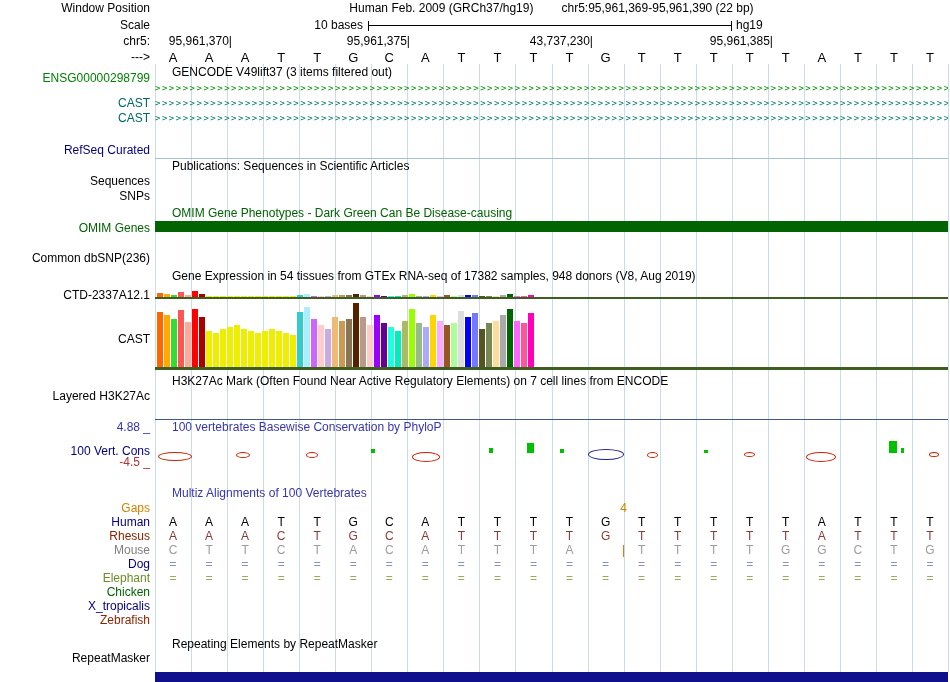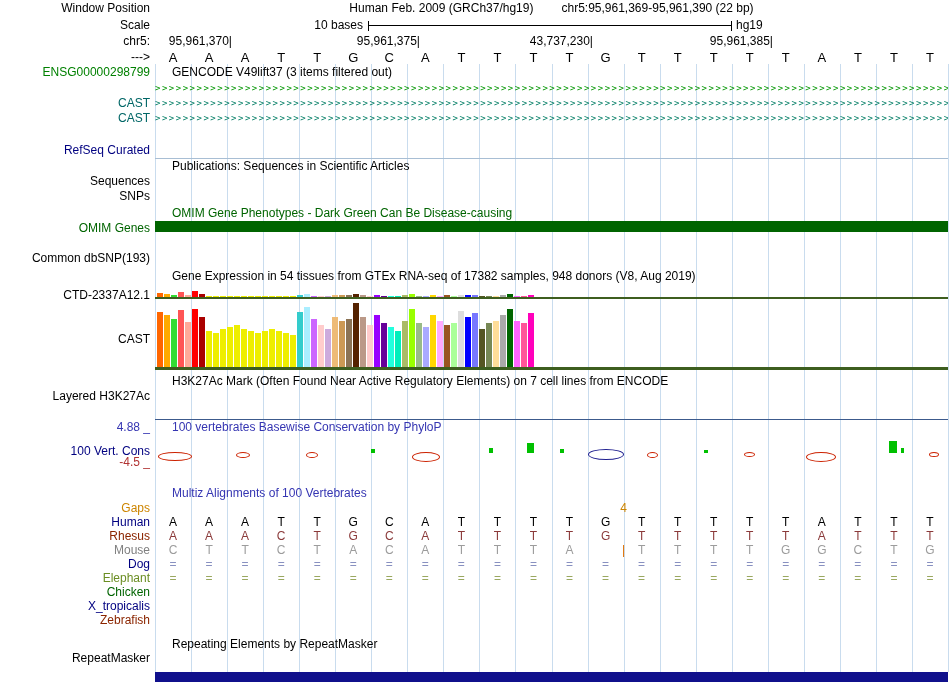--- a/index.html
+++ b/index.html
@@ -71,21 +71,21 @@
   </div>
 
   <div class="lbl" style="top:19px">Scale</div>
   <div class="scale-text">10 bases</div>
   <div class="scale-line"></div>
   <div class="asm">hg19</div>
 
   <div class="lbl" style="top:35px">chr5:</div>
   <div class="layer" id="coords">
       <div class="coord" style="left: 144px;">95,961,370|</div>
-      <div class="coord" style="left: 332px;">95,961,375|</div>
+      <div class="coord" style="left: 322px;">95,961,375|</div>
       <div class="coord" style="left: 505px;">43,737,230|</div>
       <div class="coord" style="left: 685px;">95,961,385|</div>
     </div>
 
   <div class="lbl" style="top:51px">---&gt;</div>
   <div class="layer" id="bases">
       <div class="base" style="left: 165.023px;">A</div>
       <div class="base" style="left: 201.068px;">A</div>
       <div class="base" style="left: 237.114px;">A</div>
       <div class="base" style="left: 273.159px;">T</div>
@@ -103,39 +103,39 @@
       <div class="base" style="left: 705.705px;">T</div>
       <div class="base" style="left: 741.75px;">T</div>
       <div class="base" style="left: 777.795px;">T</div>
       <div class="base" style="left: 813.841px;">A</div>
       <div class="base" style="left: 849.886px;">T</div>
       <div class="base" style="left: 885.932px;">T</div>
       <div class="base" style="left: 921.977px;">T</div>
     </div>
 
   <div class="title" style="top:66px">GENCODE V49lift37 (3 items filtered out)</div>
-  <div class="lbl" style="top: 66px; color: rgb(0, 128, 0);">ENSG00000298799</div>
+  <div class="lbl" style="top: 72px; color: rgb(0, 128, 0);">ENSG00000298799</div>
   <div class="gline" style="top: 82px; color: rgb(0, 150, 0);">&gt;&gt;&gt;&gt;&gt;&gt;&gt;&gt;&gt;&gt;&gt;&gt;&gt;&gt;&gt;&gt;&gt;&gt;&gt;&gt;&gt;&gt;&gt;&gt;&gt;&gt;&gt;&gt;&gt;&gt;&gt;&gt;&gt;&gt;&gt;&gt;&gt;&gt;&gt;&gt;&gt;&gt;&gt;&gt;&gt;&gt;&gt;&gt;&gt;&gt;&gt;&gt;&gt;&gt;&gt;&gt;&gt;&gt;&gt;&gt;&gt;&gt;&gt;&gt;&gt;&gt;&gt;&gt;&gt;&gt;&gt;&gt;&gt;&gt;&gt;&gt;&gt;&gt;&gt;&gt;&gt;&gt;&gt;&gt;&gt;&gt;&gt;&gt;&gt;&gt;&gt;&gt;&gt;&gt;&gt;&gt;&gt;&gt;&gt;&gt;&gt;&gt;&gt;&gt;&gt;&gt;&gt;&gt;&gt;&gt;&gt;&gt;&gt;&gt;&gt;&gt;&gt;&gt;&gt;&gt;&gt;&gt;&gt;&gt;&gt;&gt;&gt;&gt;&gt;&gt;&gt;&gt;&gt;&gt;&gt;&gt;&gt;&gt;&gt;&gt;&gt;&gt;&gt;&gt;&gt;&gt;&gt;&gt;&gt;&gt;&gt;&gt;&gt;&gt;&gt;&gt;&gt;&gt;&gt;&gt;&gt;&gt;&gt;&gt;&gt;&gt;&gt;&gt;&gt;&gt;&gt;&gt;&gt;&gt;&gt;&gt;&gt;&gt;&gt;&gt;&gt;&gt;&gt;&gt;&gt;&gt;&gt;&gt;&gt;&gt;&gt;&gt;&gt;&gt;&gt;&gt;&gt;&gt;&gt;&gt;&gt;&gt;&gt;&gt;&gt;&gt;&gt;&gt;&gt;&gt;&gt;&gt;&gt;&gt;&gt;&gt;&gt;&gt;&gt;&gt;&gt;&gt;&gt;&gt;&gt;&gt;&gt;&gt;&gt;&gt;&gt;&gt;&gt;&gt;&gt;&gt;&gt;&gt;&gt;&gt;&gt;&gt;&gt;&gt;&gt;&gt;&gt;&gt;&gt;&gt;&gt;&gt;&gt;&gt;&gt;&gt;&gt;&gt;&gt;&gt;&gt;&gt;&gt;&gt;&gt;&gt;&gt;&gt;&gt;&gt;&gt;&gt;&gt;&gt;&gt;&gt;&gt;&gt;&gt;&gt;&gt;&gt;&gt;&gt;&gt;&gt;&gt;&gt;&gt;&gt;&gt;&gt;&gt;&gt;&gt;&gt;&gt;&gt;&gt;&gt;&gt;&gt;&gt;&gt;&gt;&gt;&gt;&gt;&gt;&gt;&gt;&gt;&gt;&gt;&gt;&gt;&gt;&gt;&gt;&gt;&gt;&gt;&gt;&gt;&gt;&gt;&gt;&gt;&gt;&gt;&gt;&gt;&gt;&gt;&gt;&gt;&gt;&gt;&gt;&gt;&gt;&gt;&gt;&gt;&gt;&gt;&gt;&gt;&gt;&gt;&gt;&gt;&gt;&gt;&gt;&gt;&gt;&gt;&gt;&gt;&gt;&gt;&gt;&gt;&gt;&gt;&gt;&gt;&gt;&gt;&gt;&gt;&gt;&gt;&gt;&gt;&gt;&gt;&gt;&gt;&gt;&gt;&gt;&gt;&gt;&gt;&gt;&gt;&gt;&gt;&gt;&gt;&gt;&gt;&gt;&gt;&gt;&gt;&gt;&gt;</div>
   <div class="lbl" style="top: 97px; color: rgb(0, 102, 102);">CAST</div>
   <div class="gline" style="top: 97px; color: rgb(0, 125, 100);">&gt;&gt;&gt;&gt;&gt;&gt;&gt;&gt;&gt;&gt;&gt;&gt;&gt;&gt;&gt;&gt;&gt;&gt;&gt;&gt;&gt;&gt;&gt;&gt;&gt;&gt;&gt;&gt;&gt;&gt;&gt;&gt;&gt;&gt;&gt;&gt;&gt;&gt;&gt;&gt;&gt;&gt;&gt;&gt;&gt;&gt;&gt;&gt;&gt;&gt;&gt;&gt;&gt;&gt;&gt;&gt;&gt;&gt;&gt;&gt;&gt;&gt;&gt;&gt;&gt;&gt;&gt;&gt;&gt;&gt;&gt;&gt;&gt;&gt;&gt;&gt;&gt;&gt;&gt;&gt;&gt;&gt;&gt;&gt;&gt;&gt;&gt;&gt;&gt;&gt;&gt;&gt;&gt;&gt;&gt;&gt;&gt;&gt;&gt;&gt;&gt;&gt;&gt;&gt;&gt;&gt;&gt;&gt;&gt;&gt;&gt;&gt;&gt;&gt;&gt;&gt;&gt;&gt;&gt;&gt;&gt;&gt;&gt;&gt;&gt;&gt;&gt;&gt;&gt;&gt;&gt;&gt;&gt;&gt;&gt;&gt;&gt;&gt;&gt;&gt;&gt;&gt;&gt;&gt;&gt;&gt;&gt;&gt;&gt;&gt;&gt;&gt;&gt;&gt;&gt;&gt;&gt;&gt;&gt;&gt;&gt;&gt;&gt;&gt;&gt;&gt;&gt;&gt;&gt;&gt;&gt;&gt;&gt;&gt;&gt;&gt;&gt;&gt;&gt;&gt;&gt;&gt;&gt;&gt;&gt;&gt;&gt;&gt;&gt;&gt;&gt;&gt;&gt;&gt;&gt;&gt;&gt;&gt;&gt;&gt;&gt;&gt;&gt;&gt;&gt;&gt;&gt;&gt;&gt;&gt;&gt;&gt;&gt;&gt;&gt;&gt;&gt;&gt;&gt;&gt;&gt;&gt;&gt;&gt;&gt;&gt;&gt;&gt;&gt;&gt;&gt;&gt;&gt;&gt;&gt;&gt;&gt;&gt;&gt;&gt;&gt;&gt;&gt;&gt;&gt;&gt;&gt;&gt;&gt;&gt;&gt;&gt;&gt;&gt;&gt;&gt;&gt;&gt;&gt;&gt;&gt;&gt;&gt;&gt;&gt;&gt;&gt;&gt;&gt;&gt;&gt;&gt;&gt;&gt;&gt;&gt;&gt;&gt;&gt;&gt;&gt;&gt;&gt;&gt;&gt;&gt;&gt;&gt;&gt;&gt;&gt;&gt;&gt;&gt;&gt;&gt;&gt;&gt;&gt;&gt;&gt;&gt;&gt;&gt;&gt;&gt;&gt;&gt;&gt;&gt;&gt;&gt;&gt;&gt;&gt;&gt;&gt;&gt;&gt;&gt;&gt;&gt;&gt;&gt;&gt;&gt;&gt;&gt;&gt;&gt;&gt;&gt;&gt;&gt;&gt;&gt;&gt;&gt;&gt;&gt;&gt;&gt;&gt;&gt;&gt;&gt;&gt;&gt;&gt;&gt;&gt;&gt;&gt;&gt;&gt;&gt;&gt;&gt;&gt;&gt;&gt;&gt;&gt;&gt;&gt;&gt;&gt;&gt;&gt;&gt;&gt;&gt;&gt;&gt;&gt;&gt;&gt;&gt;&gt;&gt;&gt;&gt;&gt;&gt;&gt;&gt;&gt;&gt;&gt;&gt;&gt;&gt;&gt;&gt;&gt;&gt;&gt;&gt;&gt;&gt;</div>
   <div class="lbl" style="top: 112px; color: rgb(0, 102, 102);">CAST</div>
   <div class="gline" style="top: 112px; color: rgb(0, 125, 100);">&gt;&gt;&gt;&gt;&gt;&gt;&gt;&gt;&gt;&gt;&gt;&gt;&gt;&gt;&gt;&gt;&gt;&gt;&gt;&gt;&gt;&gt;&gt;&gt;&gt;&gt;&gt;&gt;&gt;&gt;&gt;&gt;&gt;&gt;&gt;&gt;&gt;&gt;&gt;&gt;&gt;&gt;&gt;&gt;&gt;&gt;&gt;&gt;&gt;&gt;&gt;&gt;&gt;&gt;&gt;&gt;&gt;&gt;&gt;&gt;&gt;&gt;&gt;&gt;&gt;&gt;&gt;&gt;&gt;&gt;&gt;&gt;&gt;&gt;&gt;&gt;&gt;&gt;&gt;&gt;&gt;&gt;&gt;&gt;&gt;&gt;&gt;&gt;&gt;&gt;&gt;&gt;&gt;&gt;&gt;&gt;&gt;&gt;&gt;&gt;&gt;&gt;&gt;&gt;&gt;&gt;&gt;&gt;&gt;&gt;&gt;&gt;&gt;&gt;&gt;&gt;&gt;&gt;&gt;&gt;&gt;&gt;&gt;&gt;&gt;&gt;&gt;&gt;&gt;&gt;&gt;&gt;&gt;&gt;&gt;&gt;&gt;&gt;&gt;&gt;&gt;&gt;&gt;&gt;&gt;&gt;&gt;&gt;&gt;&gt;&gt;&gt;&gt;&gt;&gt;&gt;&gt;&gt;&gt;&gt;&gt;&gt;&gt;&gt;&gt;&gt;&gt;&gt;&gt;&gt;&gt;&gt;&gt;&gt;&gt;&gt;&gt;&gt;&gt;&gt;&gt;&gt;&gt;&gt;&gt;&gt;&gt;&gt;&gt;&gt;&gt;&gt;&gt;&gt;&gt;&gt;&gt;&gt;&gt;&gt;&gt;&gt;&gt;&gt;&gt;&gt;&gt;&gt;&gt;&gt;&gt;&gt;&gt;&gt;&gt;&gt;&gt;&gt;&gt;&gt;&gt;&gt;&gt;&gt;&gt;&gt;&gt;&gt;&gt;&gt;&gt;&gt;&gt;&gt;&gt;&gt;&gt;&gt;&gt;&gt;&gt;&gt;&gt;&gt;&gt;&gt;&gt;&gt;&gt;&gt;&gt;&gt;&gt;&gt;&gt;&gt;&gt;&gt;&gt;&gt;&gt;&gt;&gt;&gt;&gt;&gt;&gt;&gt;&gt;&gt;&gt;&gt;&gt;&gt;&gt;&gt;&gt;&gt;&gt;&gt;&gt;&gt;&gt;&gt;&gt;&gt;&gt;&gt;&gt;&gt;&gt;&gt;&gt;&gt;&gt;&gt;&gt;&gt;&gt;&gt;&gt;&gt;&gt;&gt;&gt;&gt;&gt;&gt;&gt;&gt;&gt;&gt;&gt;&gt;&gt;&gt;&gt;&gt;&gt;&gt;&gt;&gt;&gt;&gt;&gt;&gt;&gt;&gt;&gt;&gt;&gt;&gt;&gt;&gt;&gt;&gt;&gt;&gt;&gt;&gt;&gt;&gt;&gt;&gt;&gt;&gt;&gt;&gt;&gt;&gt;&gt;&gt;&gt;&gt;&gt;&gt;&gt;&gt;&gt;&gt;&gt;&gt;&gt;&gt;&gt;&gt;&gt;&gt;&gt;&gt;&gt;&gt;&gt;&gt;&gt;&gt;&gt;&gt;&gt;&gt;&gt;&gt;&gt;&gt;&gt;&gt;&gt;&gt;&gt;&gt;&gt;&gt;&gt;&gt;&gt;&gt;&gt;&gt;&gt;&gt;</div>
 
   <div class="lbl navy" style="top:144px">RefSeq Curated</div>
   <div class="hline" style="top:158px"></div>
 
   <div class="title" style="top:160px">Publications: Sequences in Scientific Articles</div>
   <div class="lbl" style="top:175px">Sequences</div>
   <div class="lbl" style="top:190px">SNPs</div>
 
   <div class="title c-green" style="top:207px">OMIM Gene Phenotypes - Dark Green Can Be Disease-causing</div>
   <div class="lbl c-green" style="top:222px">OMIM Genes</div>
   <div class="omim-bar" style="background: rgb(0, 100, 0);"></div>
 
-  <div class="lbl" style="top:252px">Common dbSNP(193)</div>
+  <div class="lbl" style="top:252px">Common dbSNP(236)</div>
 
   <div class="title" style="top:270px">Gene Expression in 54 tissues from GTEx RNA-seq of 17382 samples, 948 donors (V8, Aug 2019)</div>
   <div class="lbl" style="top:289px">CTD-2337A12.1</div>
   <div class="layer" id="ctd-bars">
       <div class="gbar" style="left: 157px; top: 293px; height: 4px; background: rgb(255, 102, 0);"></div>
       <div class="gbar" style="left: 164px; top: 294px; height: 3px; background: rgb(255, 170, 0);"></div>
       <div class="gbar" style="left: 171px; top: 295px; height: 2px; background: rgb(51, 221, 51);"></div>
       <div class="gbar" style="left: 178px; top: 292px; height: 5px; background: rgb(255, 85, 85);"></div>
       <div class="gbar" style="left: 185px; top: 295px; height: 2px; background: rgb(255, 170, 153);"></div>
       <div class="gbar" style="left: 192px; top: 291px; height: 6px; background: rgb(255, 0, 0);"></div>

